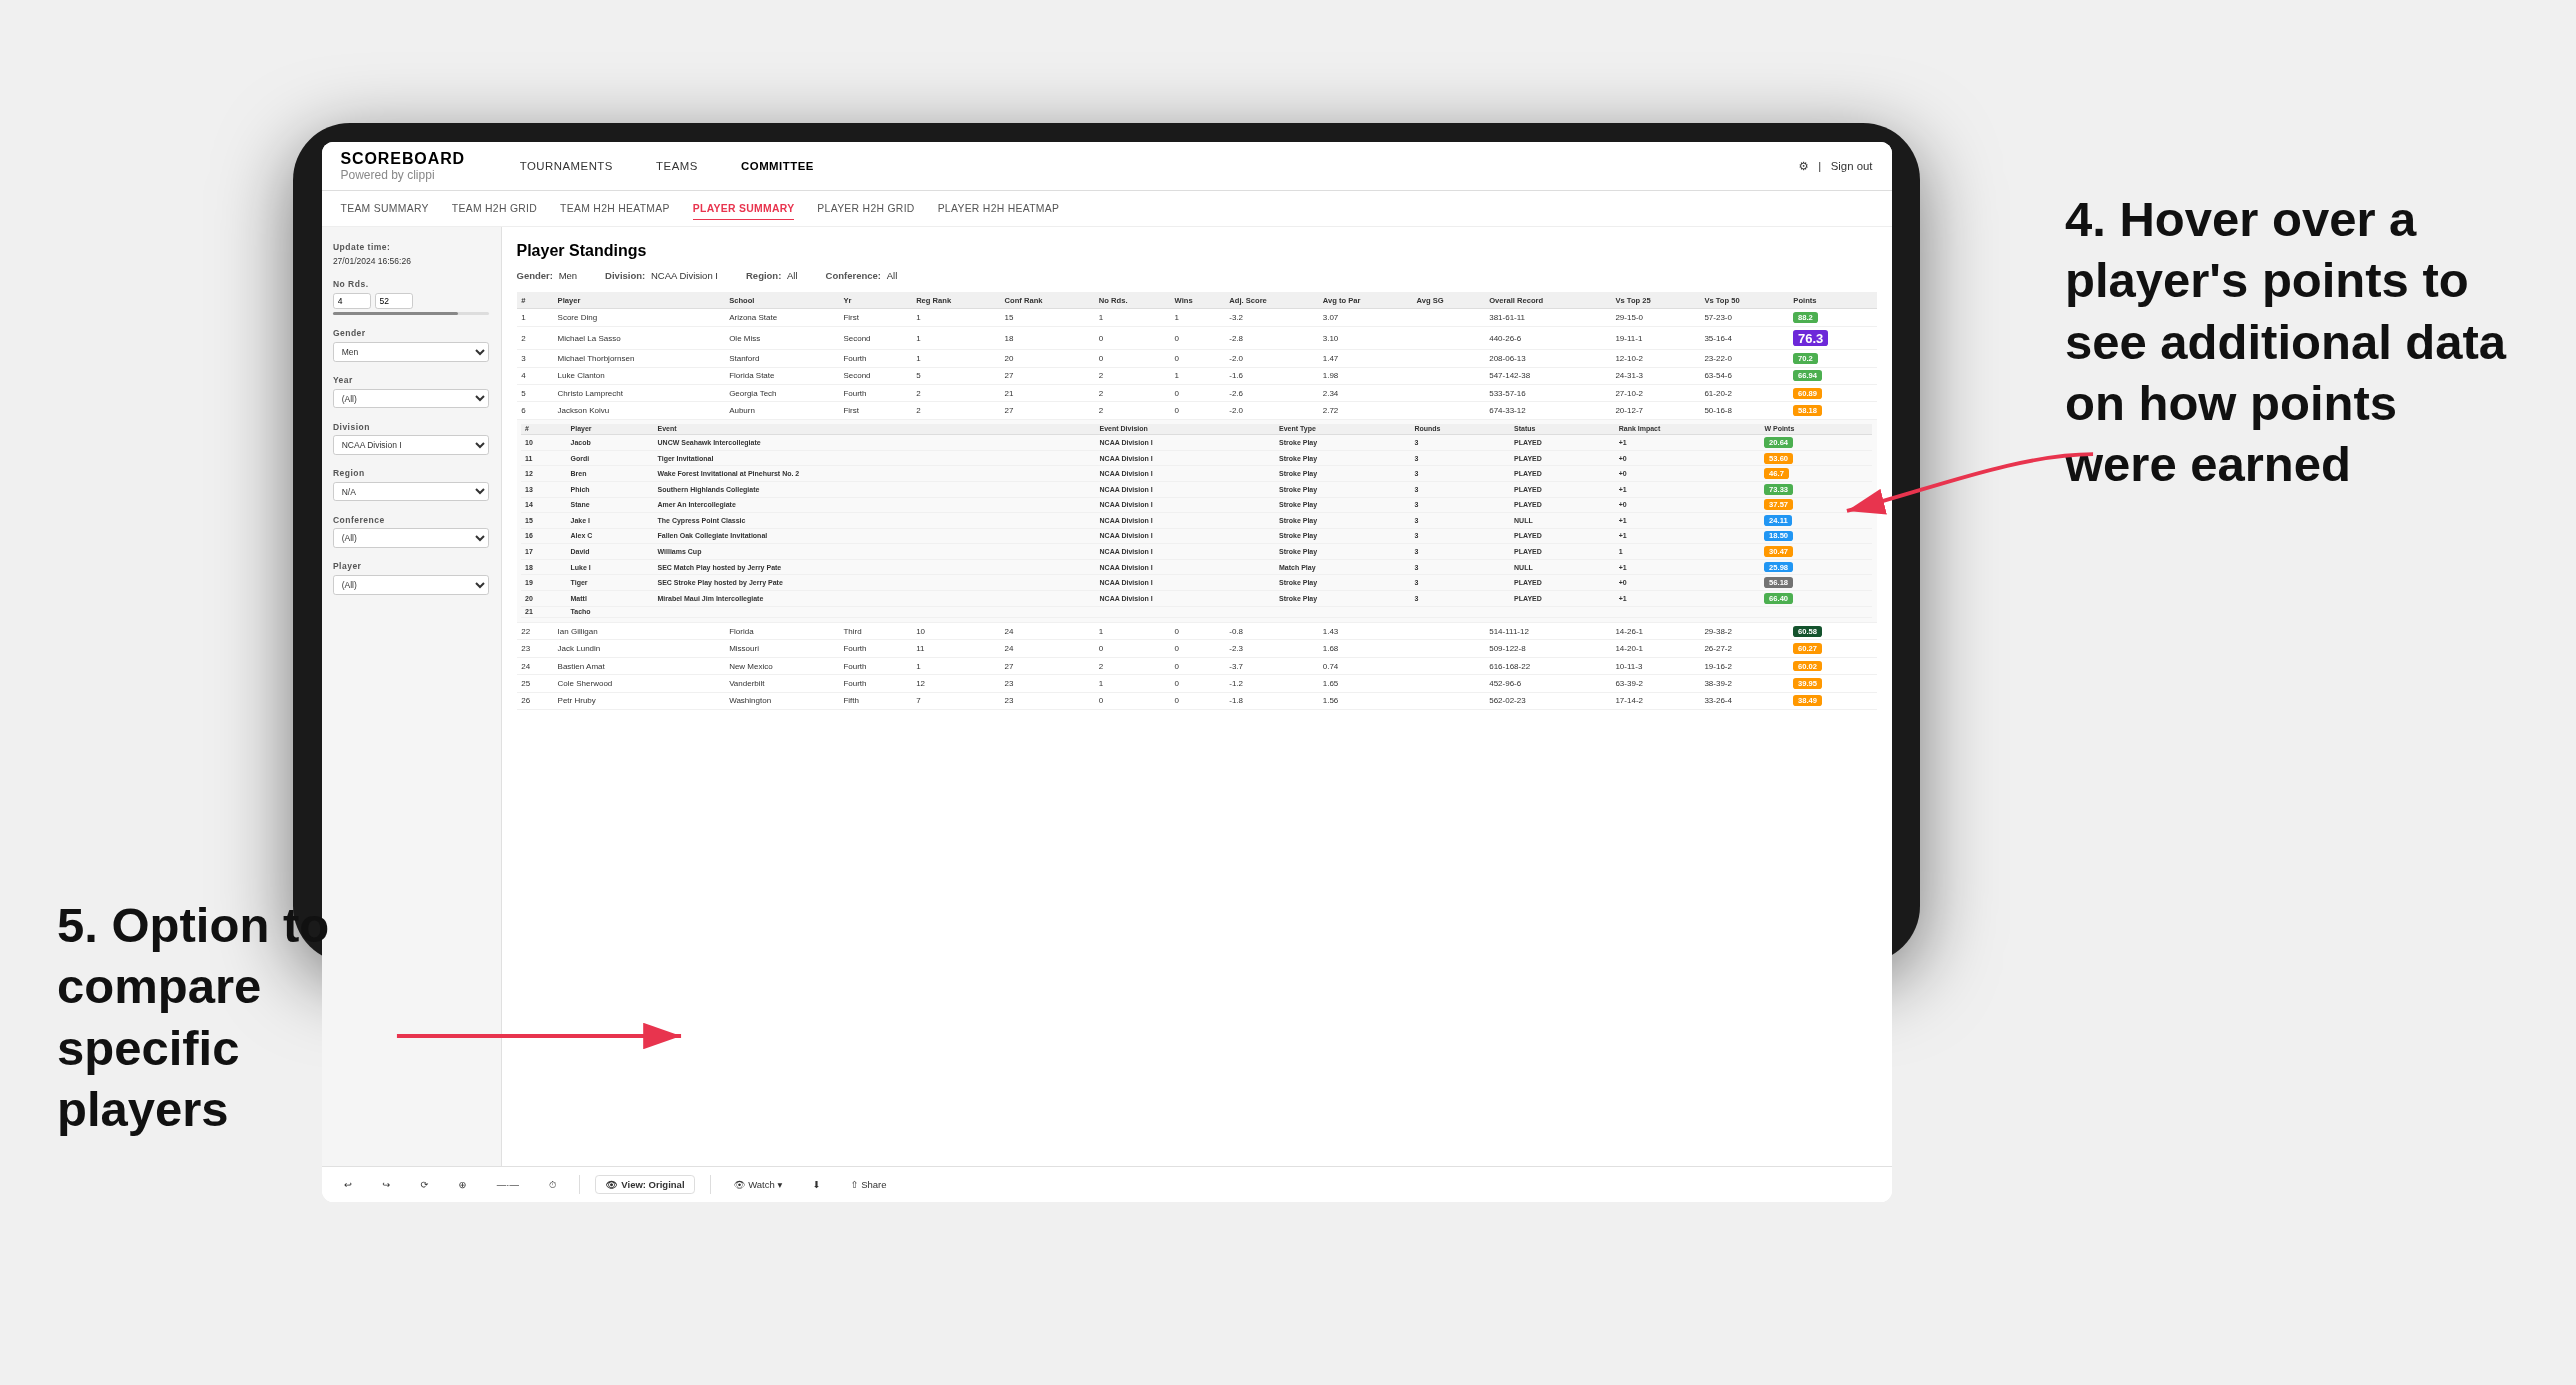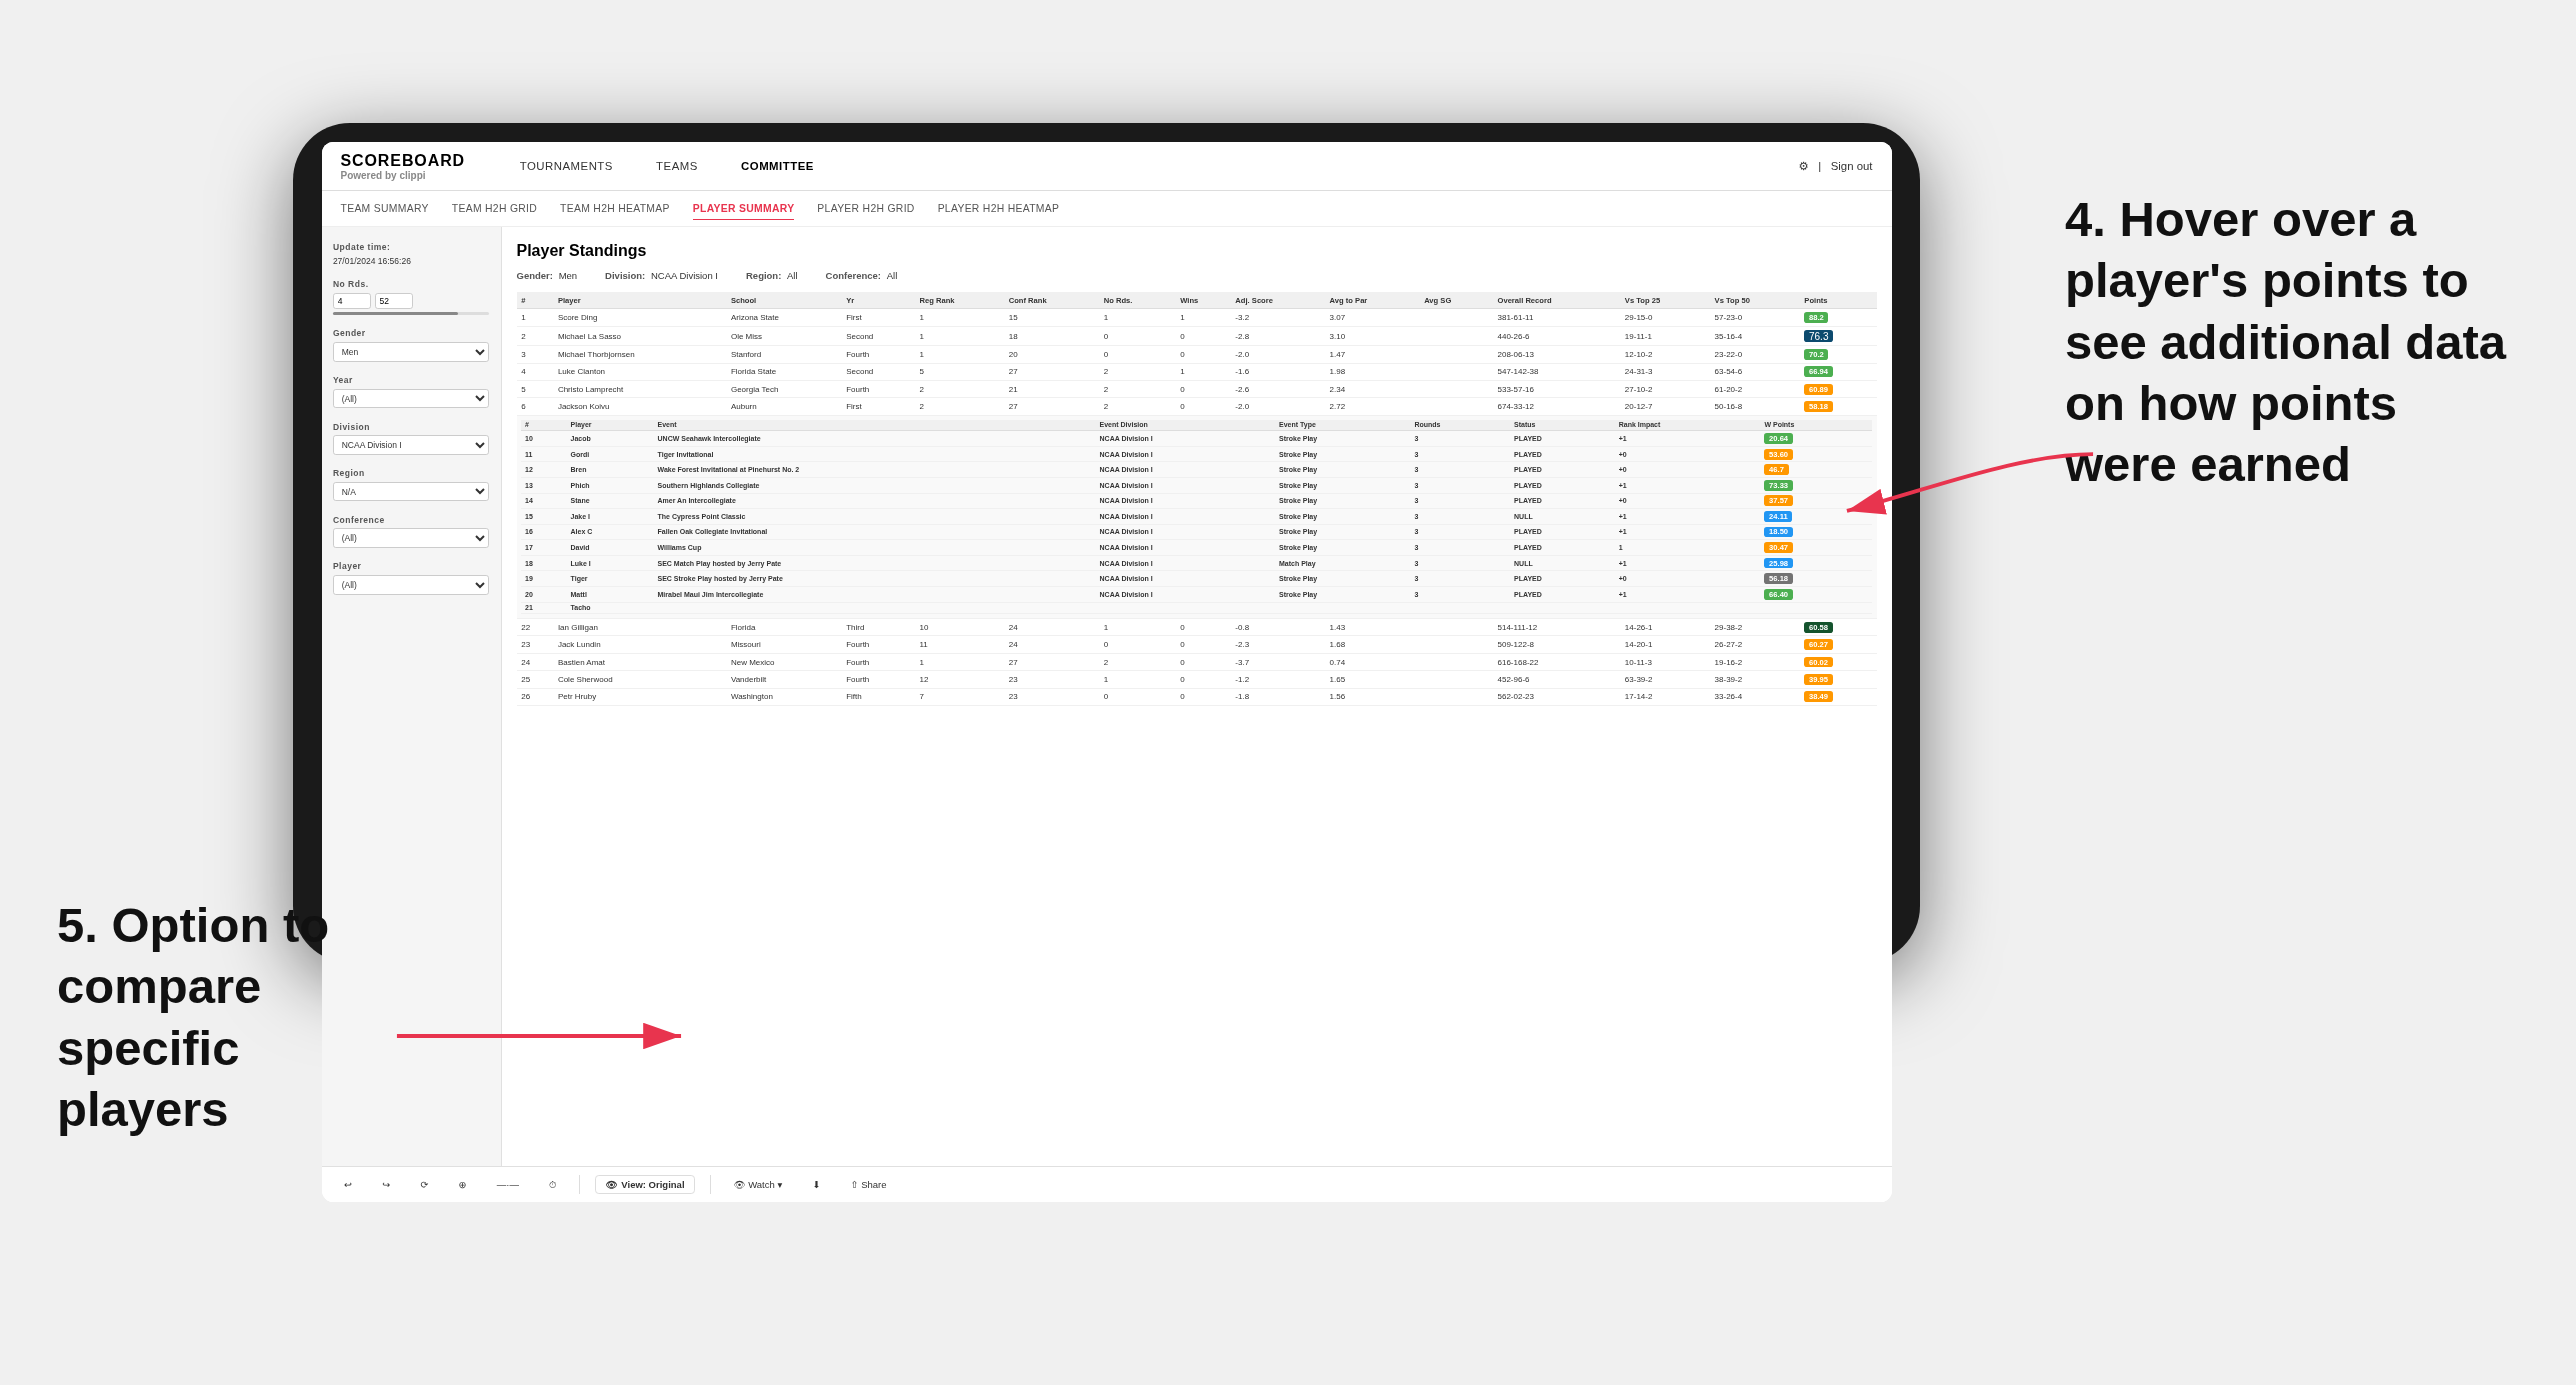--- a/index.html
+++ b/index.html
@@ -85,23 +85,22 @@
       flex-direction: column;
       margin-right: 19px;
     }
     .logo-title {
       font-size: 16px;
       font-weight: 900;
       letter-spacing: 0.9px;
       color: #000;
     }
     .logo-sub {
-      font-size: 10px;
+      font-size: 12px;
       color: #888;
-      font-weight: bold;
     }
 
     .nav-item {
       font-size: 11.4px;
       color: #333;
       cursor: pointer;
       padding: 3.8px 7.6px;
       font-weight: 500;
       letter-spacing: 0.5px;
     }
@@ -483,21 +482,21 @@
     <td>1</td>
     <td>18</td>
     <td>0</td>
     <td>0</td>
     <td>-2.8</td>
     <td>3.10</td>
     <td></td>
     <td>440-26-6</td>
     <td>19-11-1</td>
     <td>35-16-4</td>
-    <td><span style="display:inline-block;padding:0.9px 4.7px;border-radius:2.8px;font-size:10px;font-weight:400;color:#fff;background:#0c4a6e">76.3</span></td>
+    <td><span style="display:inline-block;padding:0.9px 4.7px;border-radius:2.8px;font-size:13px;font-weight:700;color:#fff;background:#6d28d9">76.3</span></td>
   </tr>
                 <tr>
     <td>3</td>
     <td>Michael Thorbjornsen</td>
     <td>Stanford</td>
     <td>Fourth</td>
     <td>1</td>
     <td>20</td>
     <td>0</td>
     <td>0</td>

